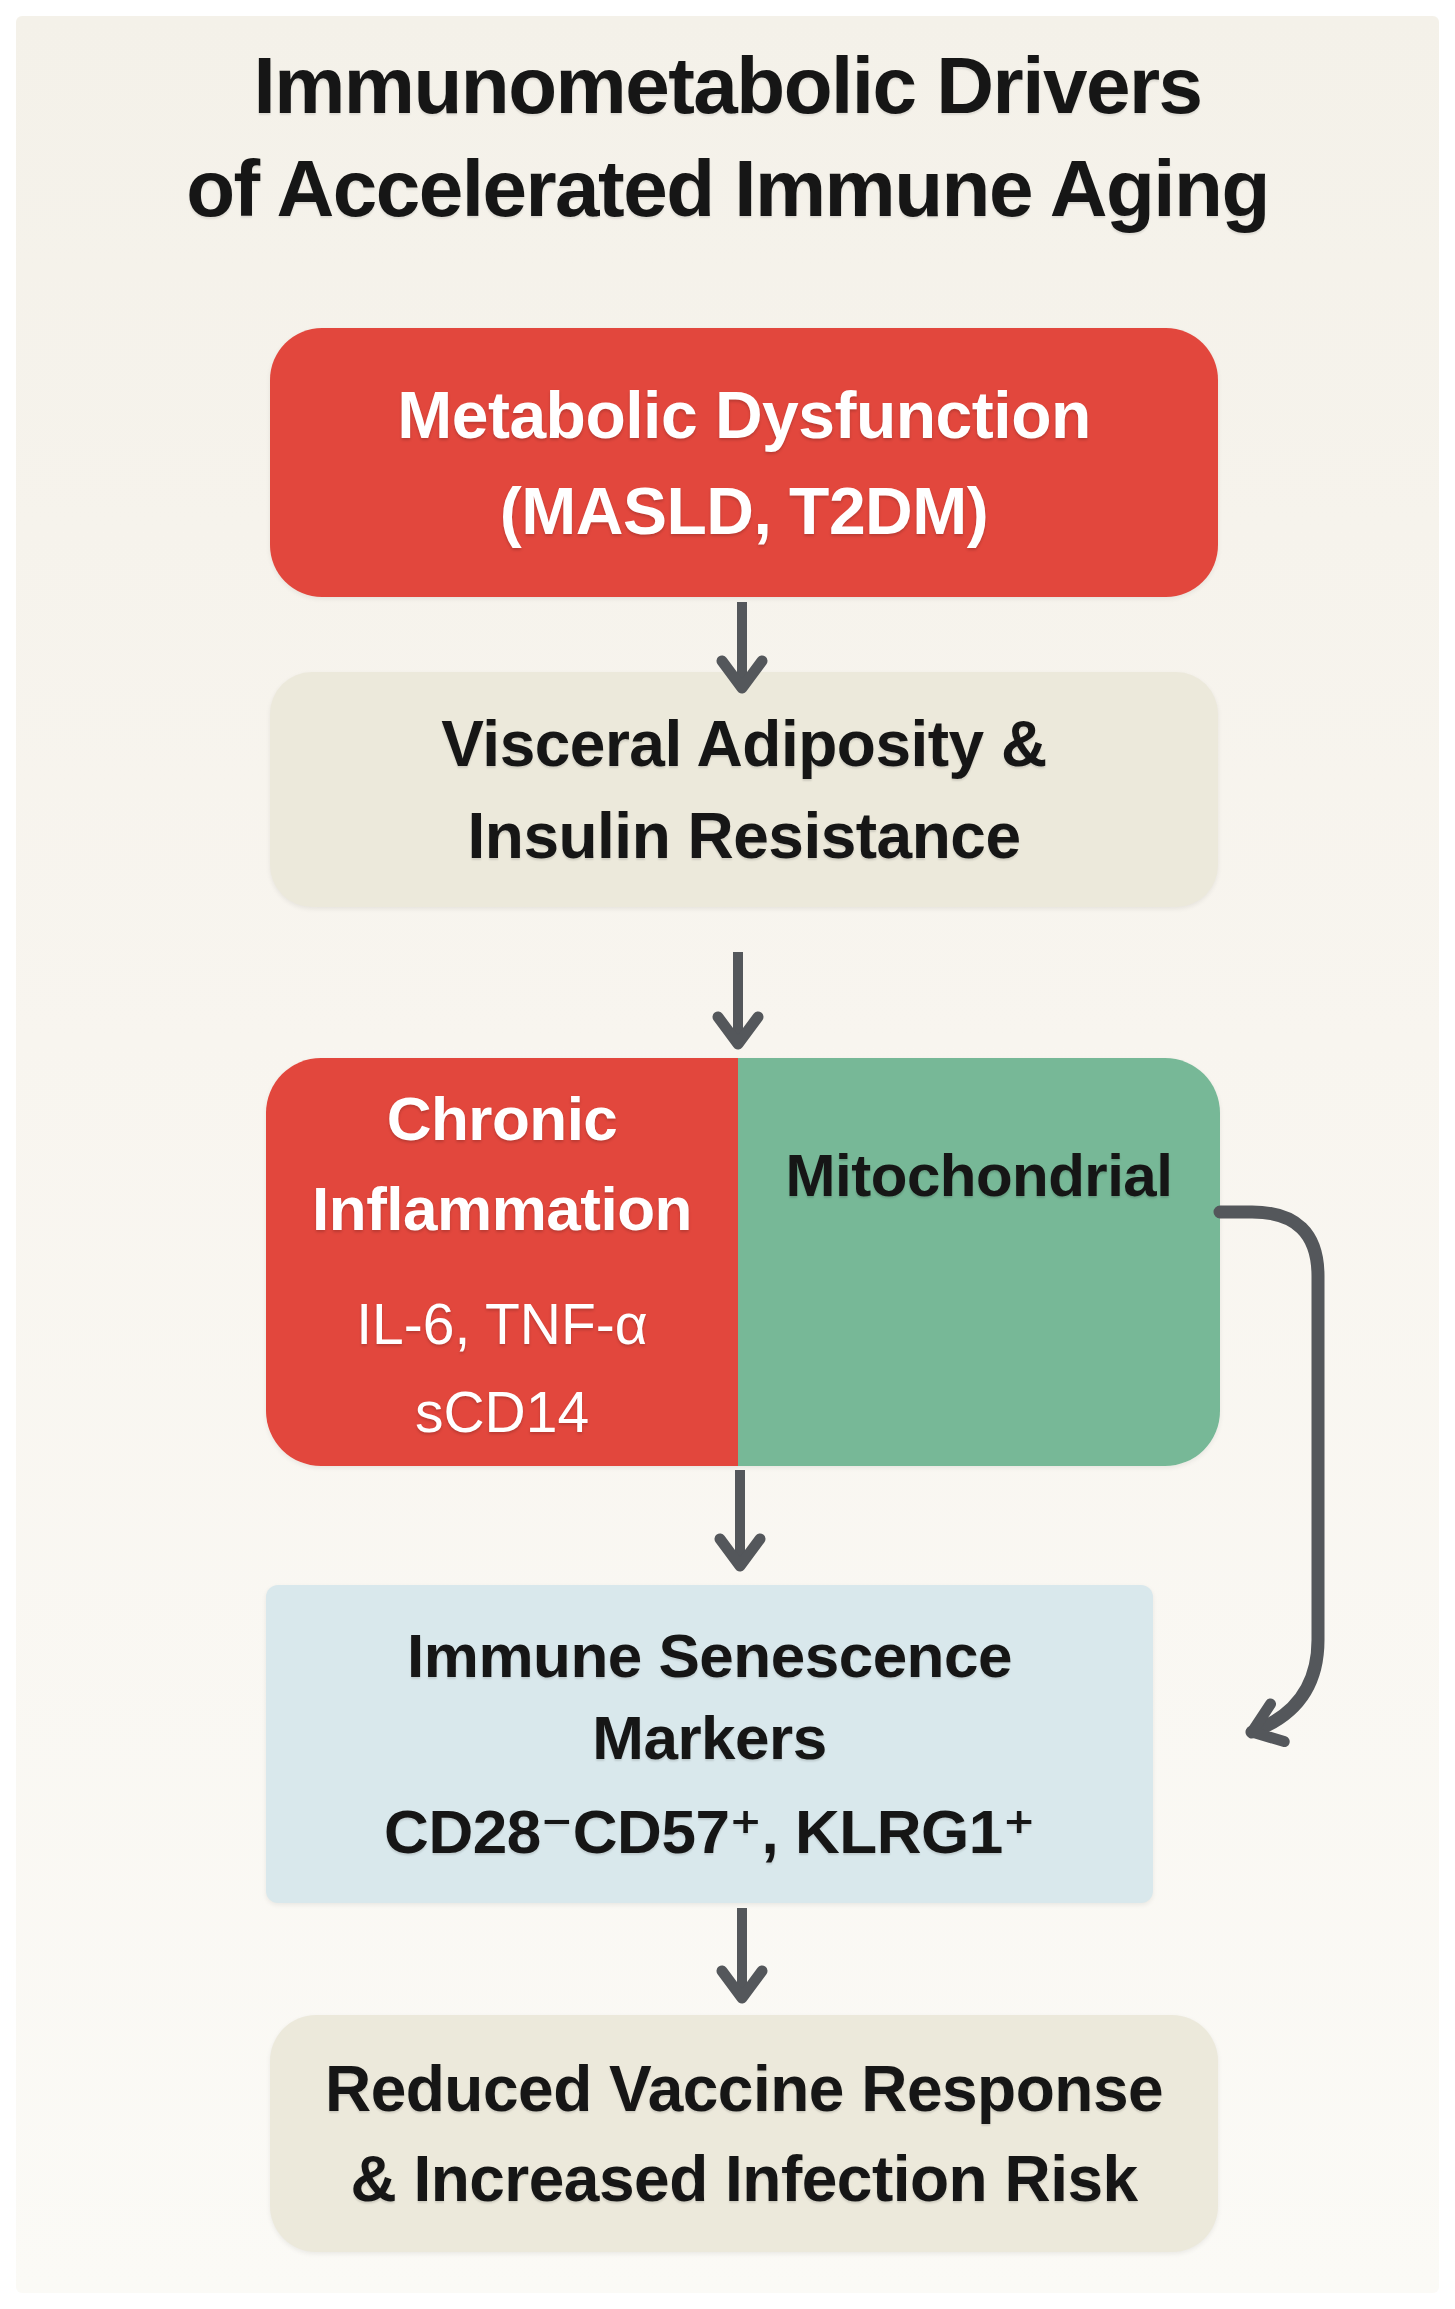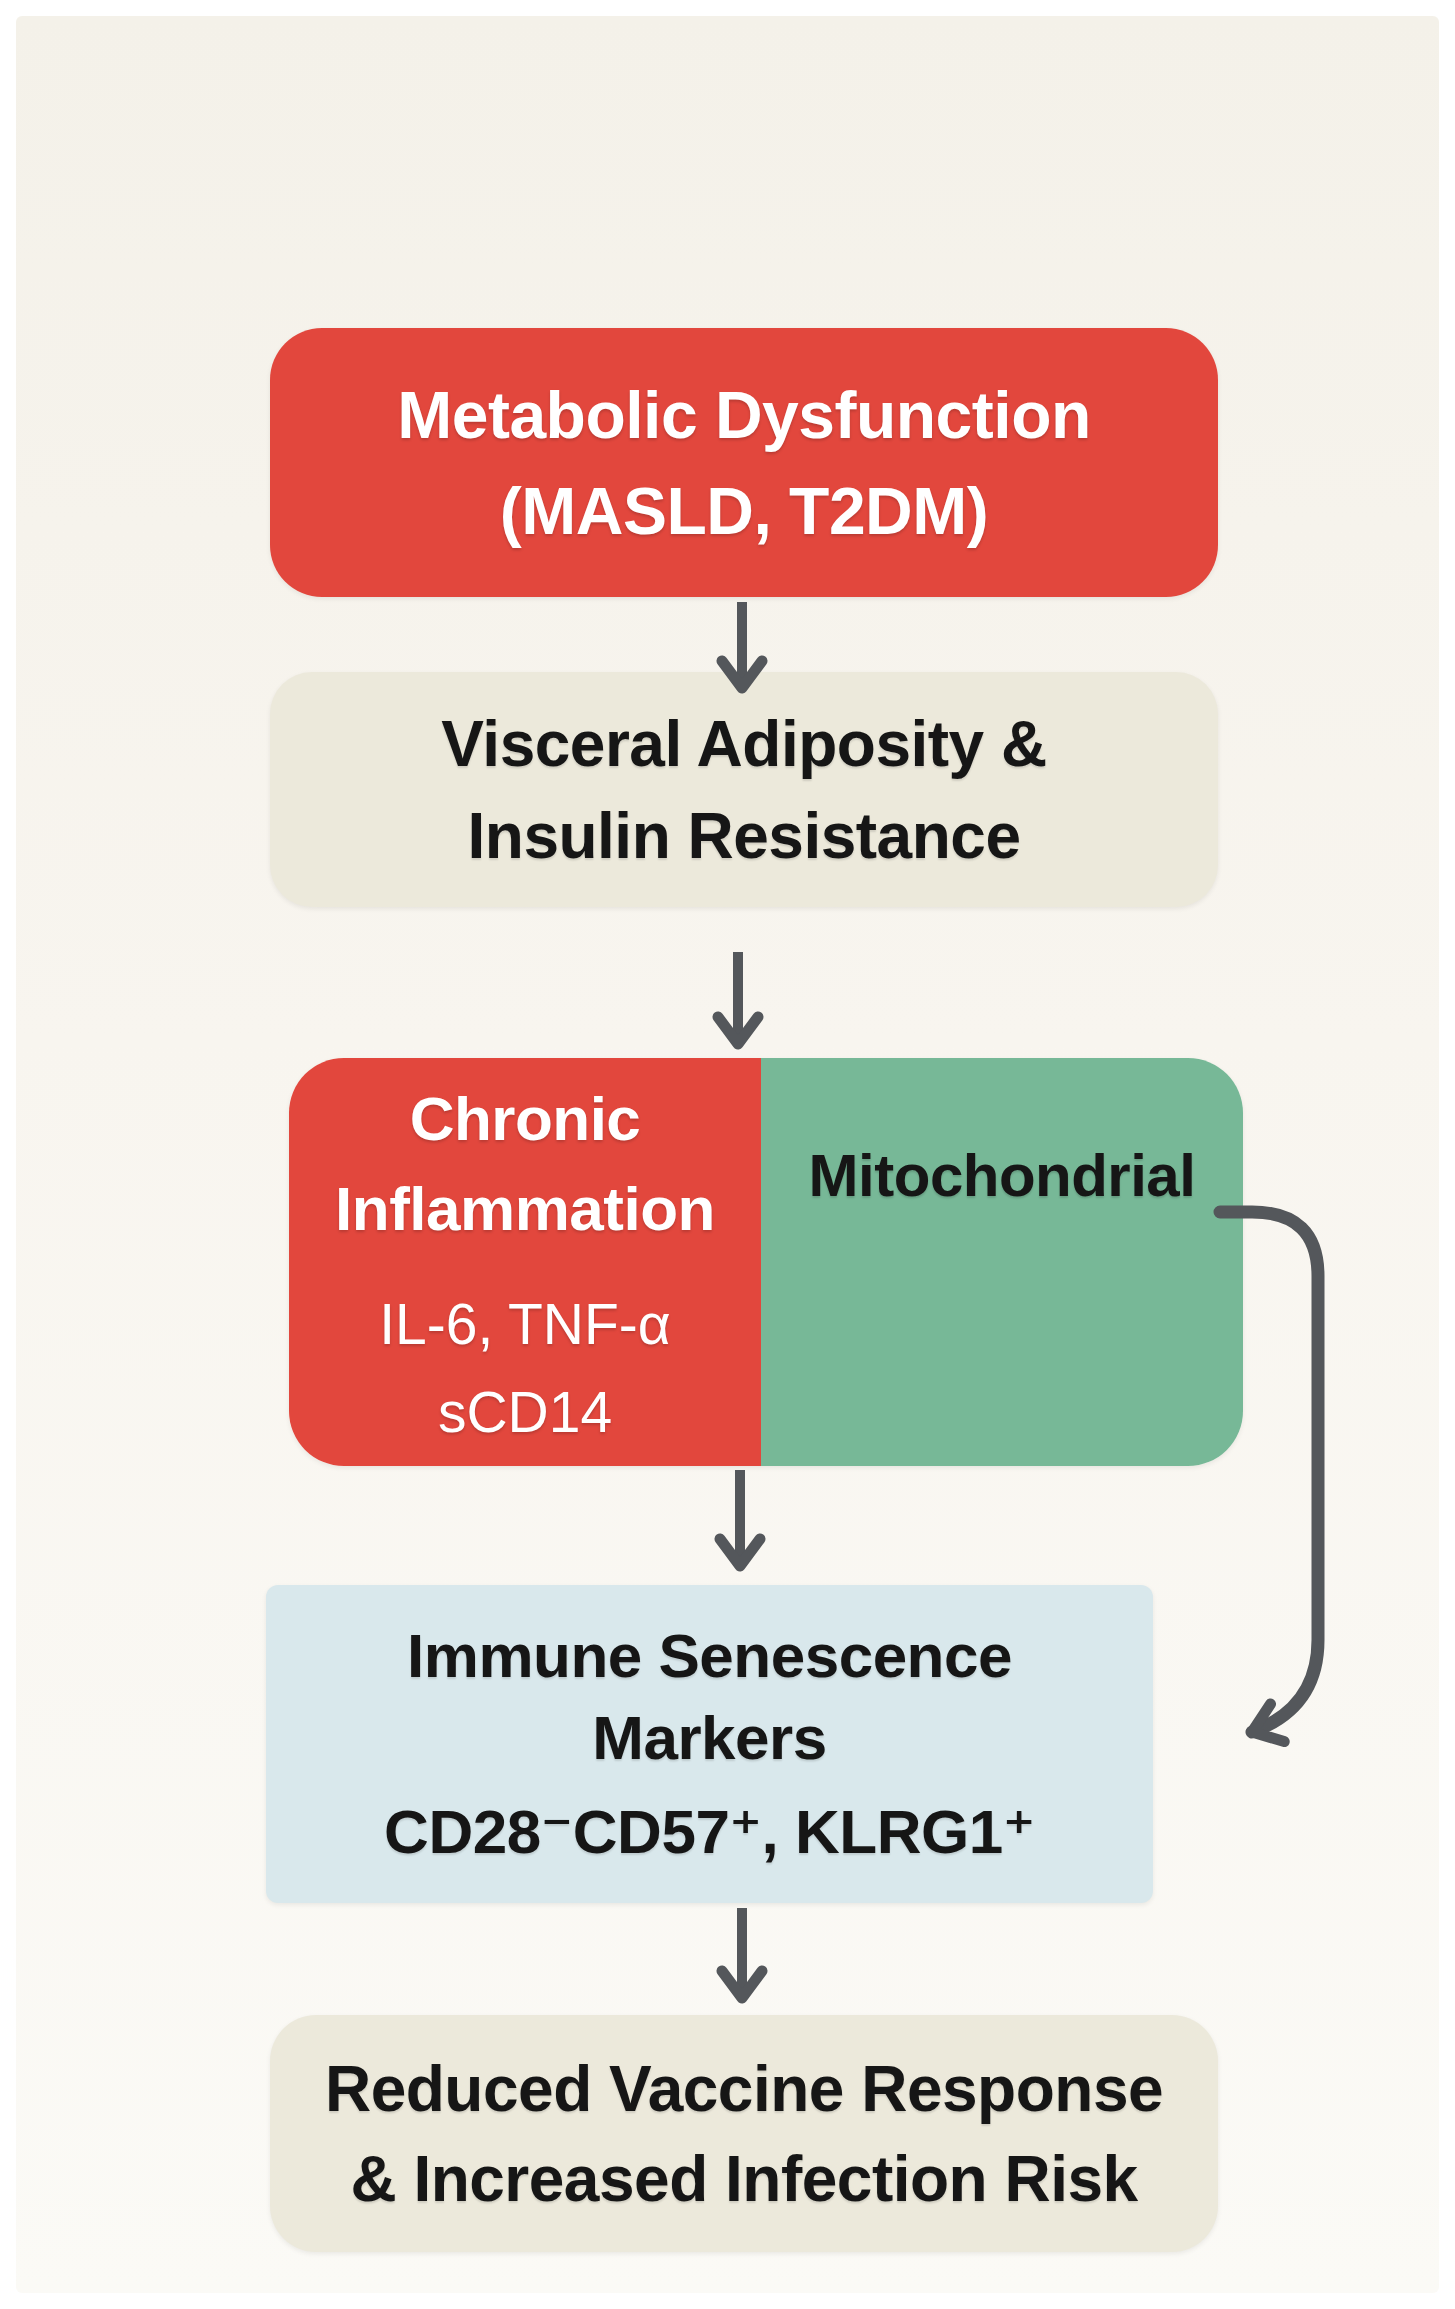--- a/index.html
+++ b/index.html
@@ -38,21 +38,20 @@
     background:var(--cream);color:var(--text-dark);
     font-size:64px;font-weight:700;letter-spacing:-0.5px;
     text-shadow:0 2px 2px rgba(0,0,0,0.12);
   }
   .box-visceral{left:270px;top:672px;width:948px;height:235px;border-radius:42px;line-height:92px;}
   .box-outcome{left:270px;top:2015px;width:948px;height:237px;border-radius:46px;line-height:90px;}
   .split{
     position:absolute;left:266px;top:1058px;width:954px;height:408px;
     border-radius:55px;overflow:hidden;display:flex;flex-direction:row;
     box-shadow:0 2px 5px rgba(0,0,0,0.07);
-    margin-left:23px;
   }
   .split-left{
     width:472px;height:100%;background:var(--red);
     display:flex;flex-direction:column;align-items:center;justify-content:center;
     color:var(--text-light);text-align:center;
     text-shadow:0 2px 3px rgba(0,0,0,0.18);
     padding-top:6px;box-sizing:border-box;
   }
   .split-left .head{font-size:62px;font-weight:700;line-height:90px;letter-spacing:-0.5px;}
   .split-left .sub{font-size:57px;font-weight:400;line-height:88px;margin-top:26px;}
@@ -72,20 +71,24 @@
   }
   .box-blue .markers{margin-top:12px;}
   svg.arrows{position:absolute;left:0;top:0;width:1455px;height:2309px;pointer-events:none;}
 </style>
 </head>
 <body>
 
 <div class="stage">
   <div class="panel"></div>
 
+  <div class="title">
+    <div>Immunometabolic Drivers</div>
+    <div>of Accelerated Immune Aging</div>
+  </div>
 
   <div class="box box-red-1">
     <div>Metabolic Dysfunction</div>
     <div>(MASLD, T2DM)</div>
   </div>
 
   <div class="box box-cream box-visceral">
     <div>Visceral Adiposity &amp;</div>
     <div>Insulin Resistance</div>
   </div>

